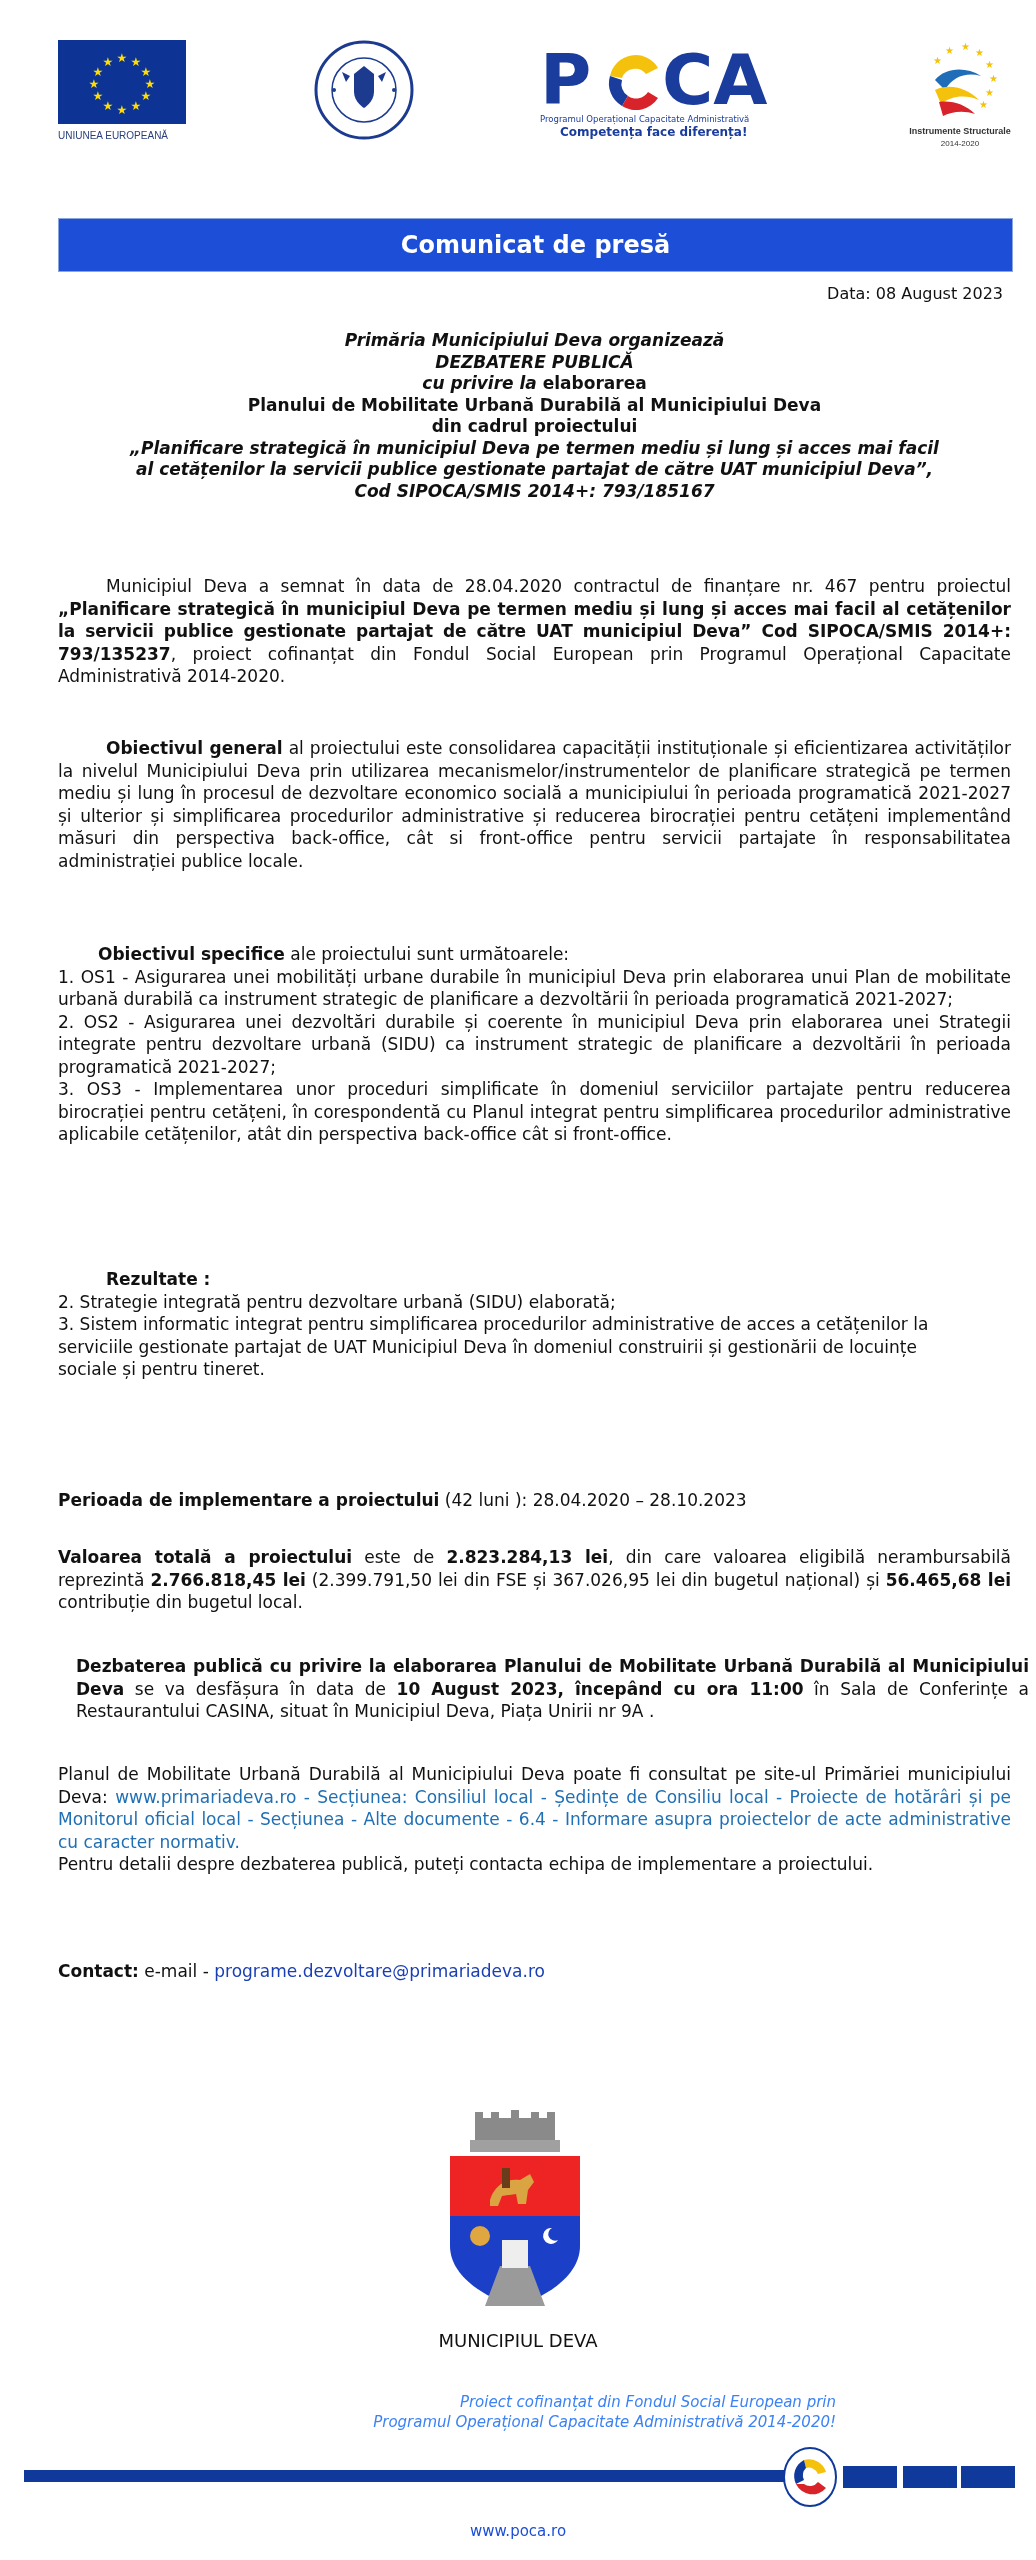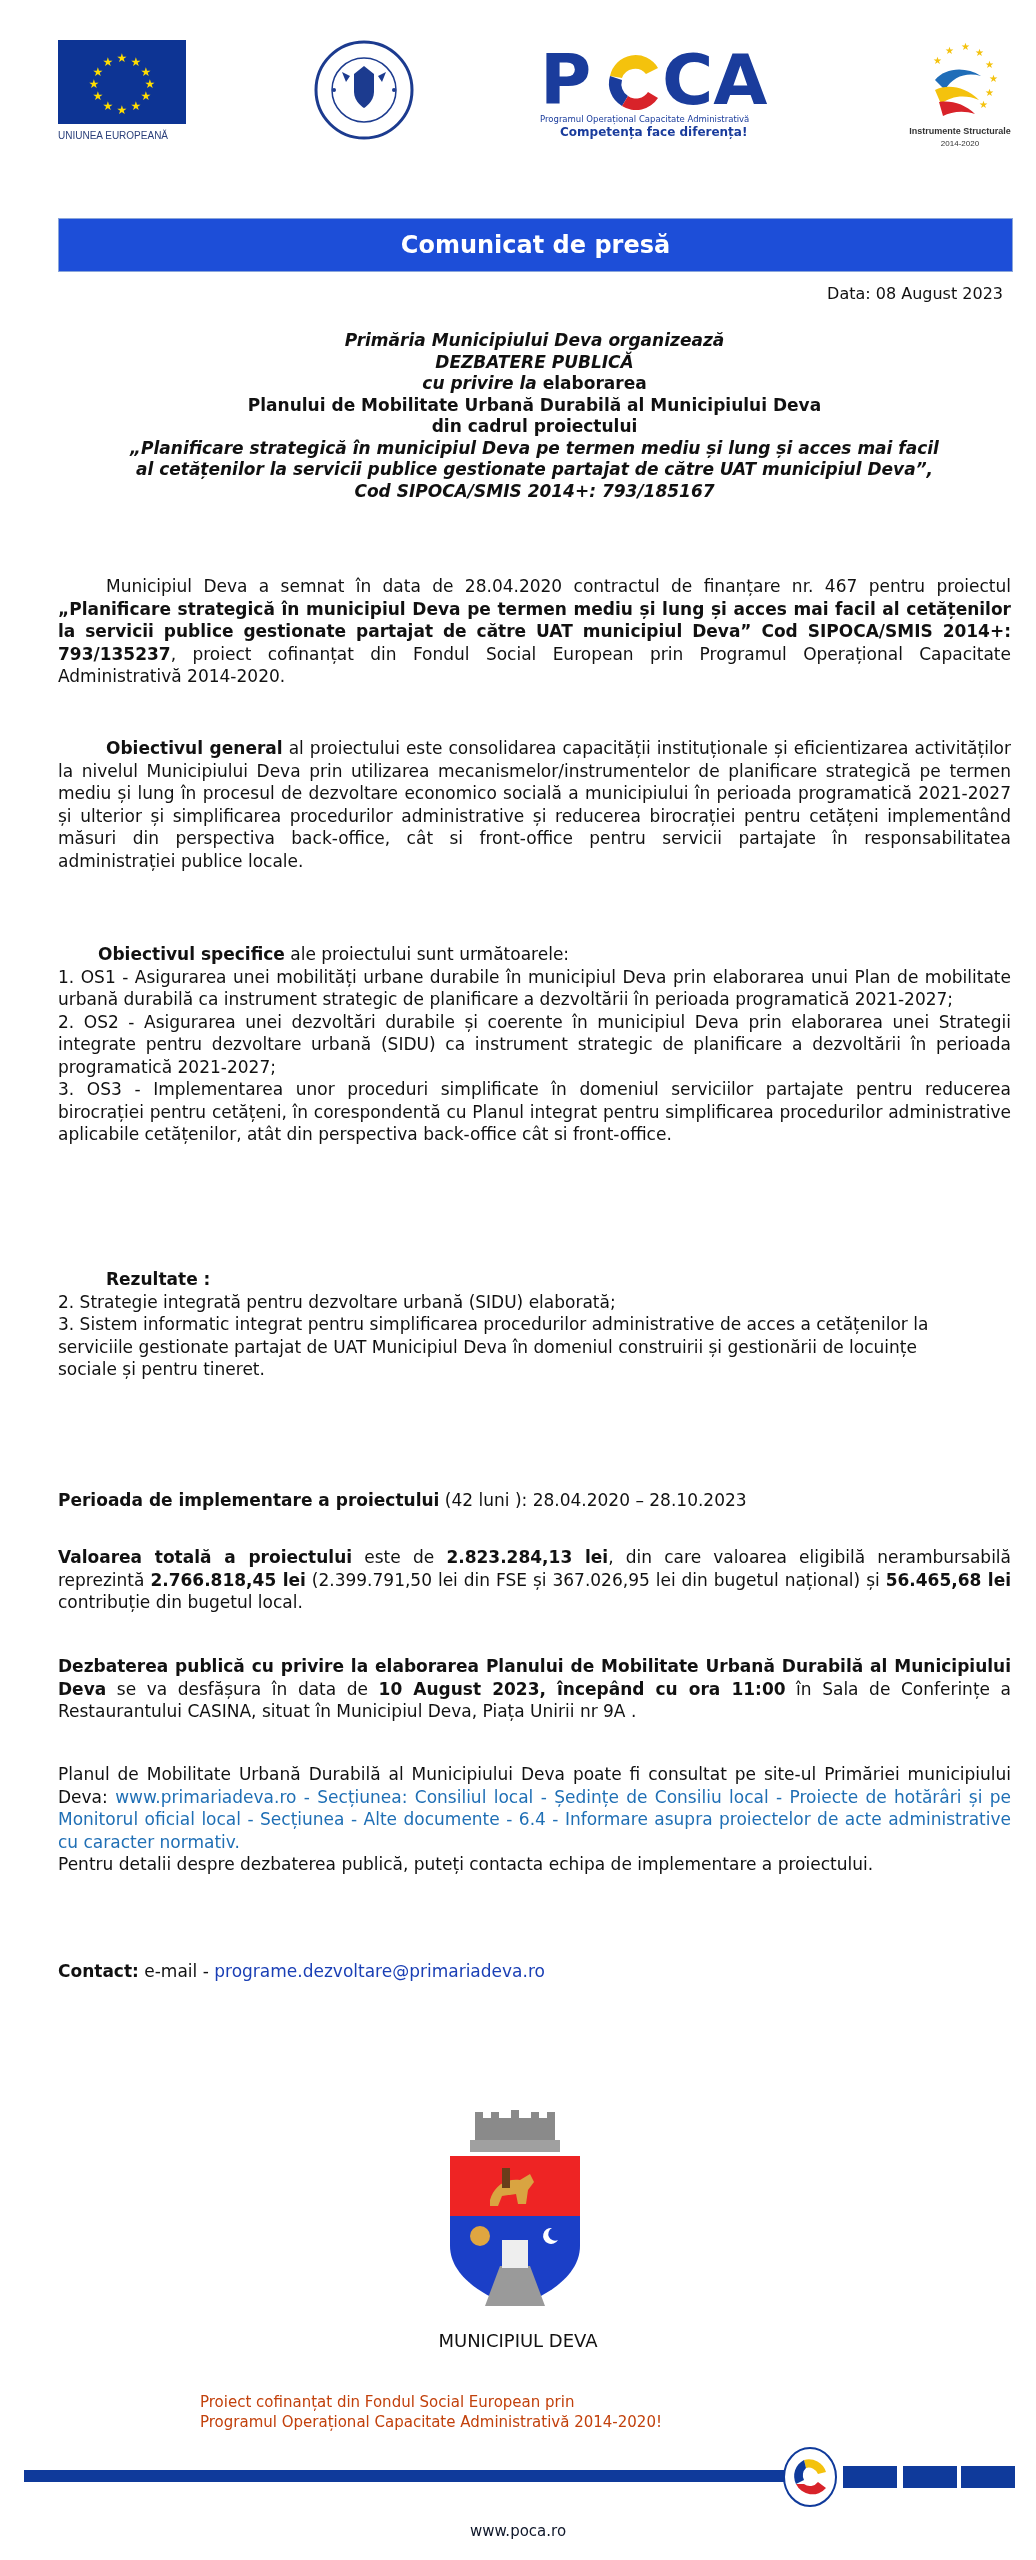--- a/index.html
+++ b/index.html
@@ -38,26 +38,26 @@
   .indent { text-indent: 48px; }
   .indent2 { text-indent: 40px; }
   .indent3 { text-indent: 48px; }
   b { font-weight: bold; }
   .link-it { color: #1f6fb5; }
   .email { color: #1a3fb5; }
 
   
   .crest { left: 430px; top: 2110px; width: 170px; height: 200px; }
   .crest-caption { left: 358px; top: 2330px; width: 320px; text-align: center; font-size: 18px; }
-  .footer-note { left: 200px; top: 2392px; width: 636px; text-align: left; font-size: 15px; line-height: 20px;
-                 color: #c2410c; }
+  .footer-note { left: 200px; top: 2392px; width: 636px; text-align: right; font-size: 15px; line-height: 20px;
+                 color: #3b82f6; font-style: italic; }
   .footer-bar { left: 24px; top: 2470px; width: 760px; height: 12px; background: #0f3a9b; }
   .footer-seg { top: 2466px; height: 22px; width: 54px; background: #0f3a9b; }
   .footer-circle { left: 782px; top: 2446px; width: 56px; height: 62px; }
-  .footer-url { left: 418px; top: 2522px; width: 200px; text-align: center; font-size: 15px; color: #0f172a; }
+  .footer-url { left: 418px; top: 2522px; width: 200px; text-align: center; font-size: 15px; color: #1d4ed8; }
 </style>
 </head>
 <body>
 
 <div class="abs logo-eu">
   <svg class="logo-eu-flag" width="128" height="84" viewBox="0 0 128 84">
     <rect width="128" height="84" fill="#0d3494"></rect>
     <g fill="#ffdd00" font-size="12" text-anchor="middle" font-family="DejaVu Sans, sans-serif">
       <text x="64" y="22">★</text>
         <text x="78" y="26">★</text>
@@ -159,21 +159,21 @@
 </div>
 
 <div class="abs body" style="top:1489px;">
   <p><b>Perioada de implementare a proiectului</b><span> (42 luni ): 28.04.2020 – 28.10.2023</span></p>
 </div>
 
 <div class="abs body" style="top:1546px;">
   <p><b>Valoarea totală a proiectului</b><span> este de </span><b>2.823.284,13 lei</b><span>, din care valoarea eligibilă nerambursabilă reprezintă </span><b>2.766.818,45 lei</b><span> (2.399.791,50 lei din FSE și 367.026,95 lei din bugetul național) și </span><b>56.465,68  lei</b><span> contribuție din bugetul local.</span></p>
 </div>
 
-<div class="abs body" style="top:1655px;">
+<div class="abs body" style="top:1655px;margin-left:18px;">
   <p><b>Dezbaterea publică cu privire la elaborarea Planului de Mobilitate Urbană Durabilă al Municipiului Deva</b><span>  se va desfășura în data de </span><b>10 August 2023, începând cu ora 11:00</b><span> în Sala de Conferințe a Restaurantului CASINA, situat în Municipiul Deva, Piața Unirii nr 9A .</span></p>
 </div>
 
 <div class="abs body" style="top:1763px;">
   <p><span>Planul de Mobilitate Urbană Durabilă al Municipiului Deva poate fi consultat pe site-ul Primăriei municipiului Deva: </span><span class="link-it">www.primariadeva.ro - Secțiunea: Consiliul local - Ședințe de Consiliu local - Proiecte de hotărâri și pe Monitorul oficial local - Secțiunea - Alte documente - 6.4 - Informare asupra proiectelor de acte administrative cu caracter normativ.</span></p>
   <p>Pentru detalii despre dezbaterea publică, puteți contacta echipa de implementare a proiectului.</p>
 </div>
 
 <div class="abs body" style="top:1960px;">
   <p><b>Contact:</b><span> e-mail - </span><a class="email">programe.dezvoltare@primariadeva.ro</a></p>

